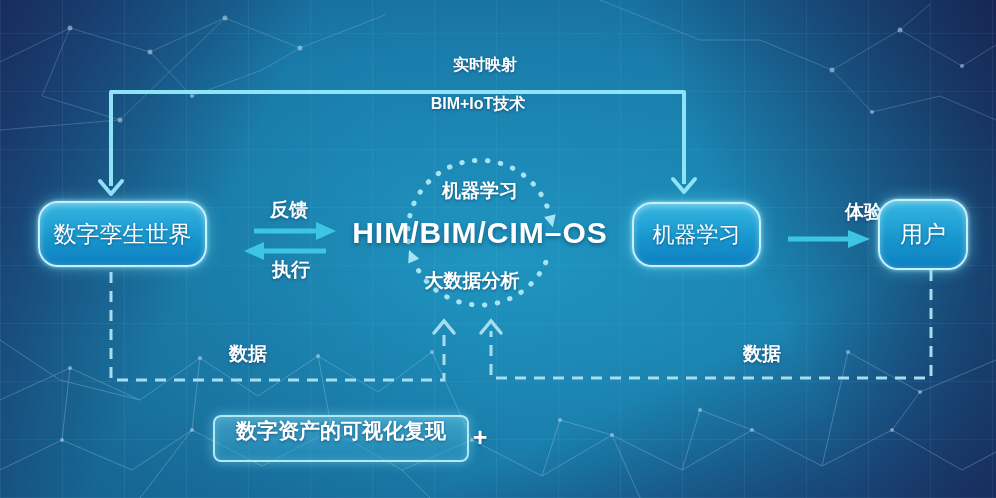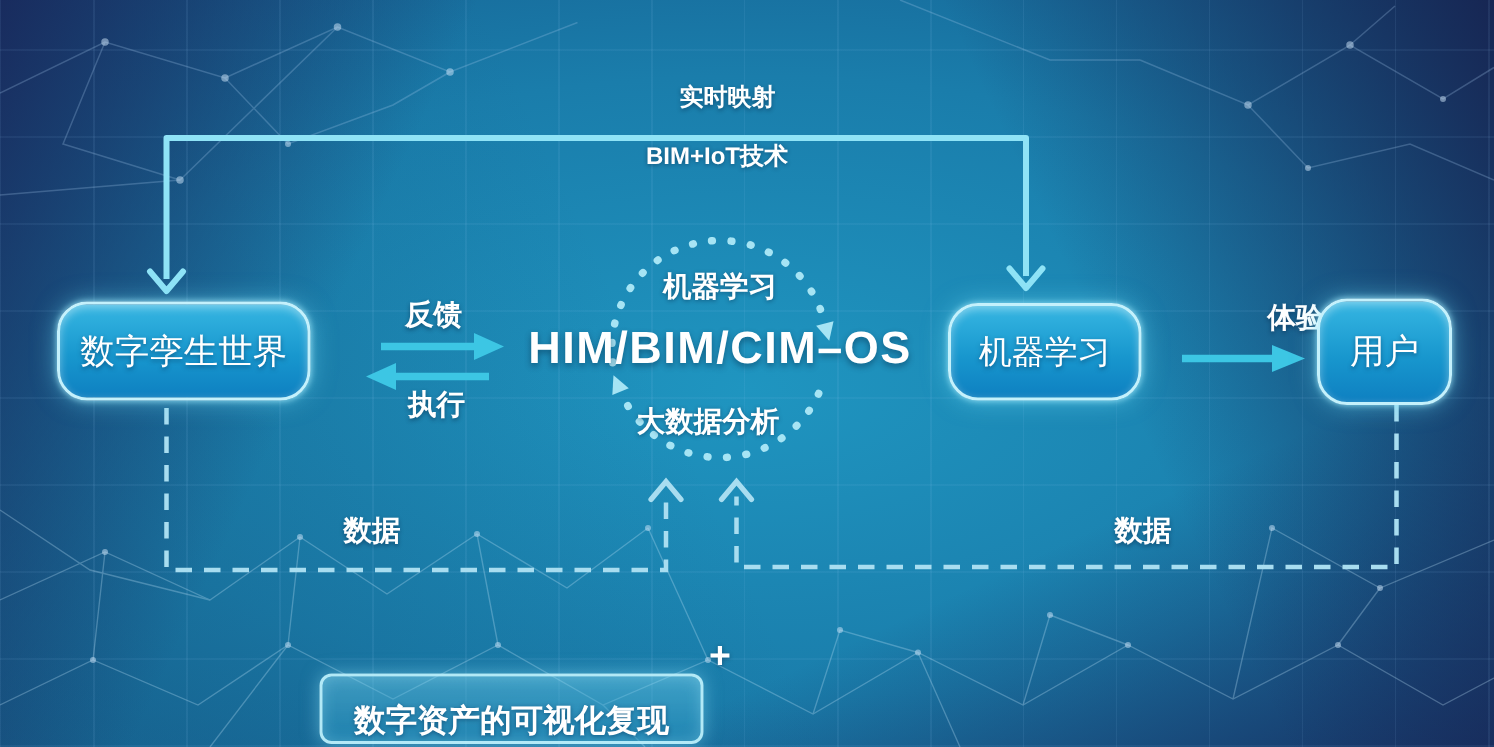--- a/index.html
+++ b/index.html
@@ -37,27 +37,26 @@
     background:linear-gradient(180deg,#36b6e2 0%,#1897ce 55%,#0e80c1 100%);
     border:2px solid #c4f1fc;border-radius:20px;
     box-shadow:0 0 16px rgba(110,220,248,0.55), 0 0 4px rgba(180,240,255,0.8), inset 0 2px 6px rgba(255,255,255,0.4);
     font-weight:400;color:#fff;text-shadow:0 1px 3px rgba(0,40,80,0.5);
     white-space:nowrap;
   }
   .node-dt{left:38px;top:201px;width:165px;height:62px;font-size:23px;}
   .node-rw{left:632px;top:202px;width:125px;height:61px;font-size:22px;}
   .node-us{left:878px;top:199px;width:86px;height:67px;font-size:23px;text-align:right;}
   .bbox{
-    position:absolute;display:flex;align-items:flex-end;justify-content:center;
+    position:absolute;display:flex;align-items:flex-start;justify-content:center;
     background:linear-gradient(180deg, rgba(120,215,242,0.40) 0%, rgba(34,145,190,0.55) 100%);
     border:2px solid rgba(186,238,250,0.95);border-radius:8px;
     box-shadow:0 0 12px rgba(140,225,248,0.5), inset 0 0 10px rgba(180,240,255,0.3);
     font-weight:800;font-size:21px;color:#fff;text-shadow:0 1px 3px rgba(0,40,80,0.5);
     white-space:nowrap;
-    margin-top:34px;
   }
   .bbox-left{left:213px;top:415px;width:252px;height:43px;}
   .bbox-right{left:493px;top:415px;width:277px;height:43px;}
   .plus{position:absolute;left:466px;top:423px;width:28px;text-align:center;font-size:25px;font-weight:800;}
 </style>
 </head>
 <body>
 
 <div id="stage">
 

